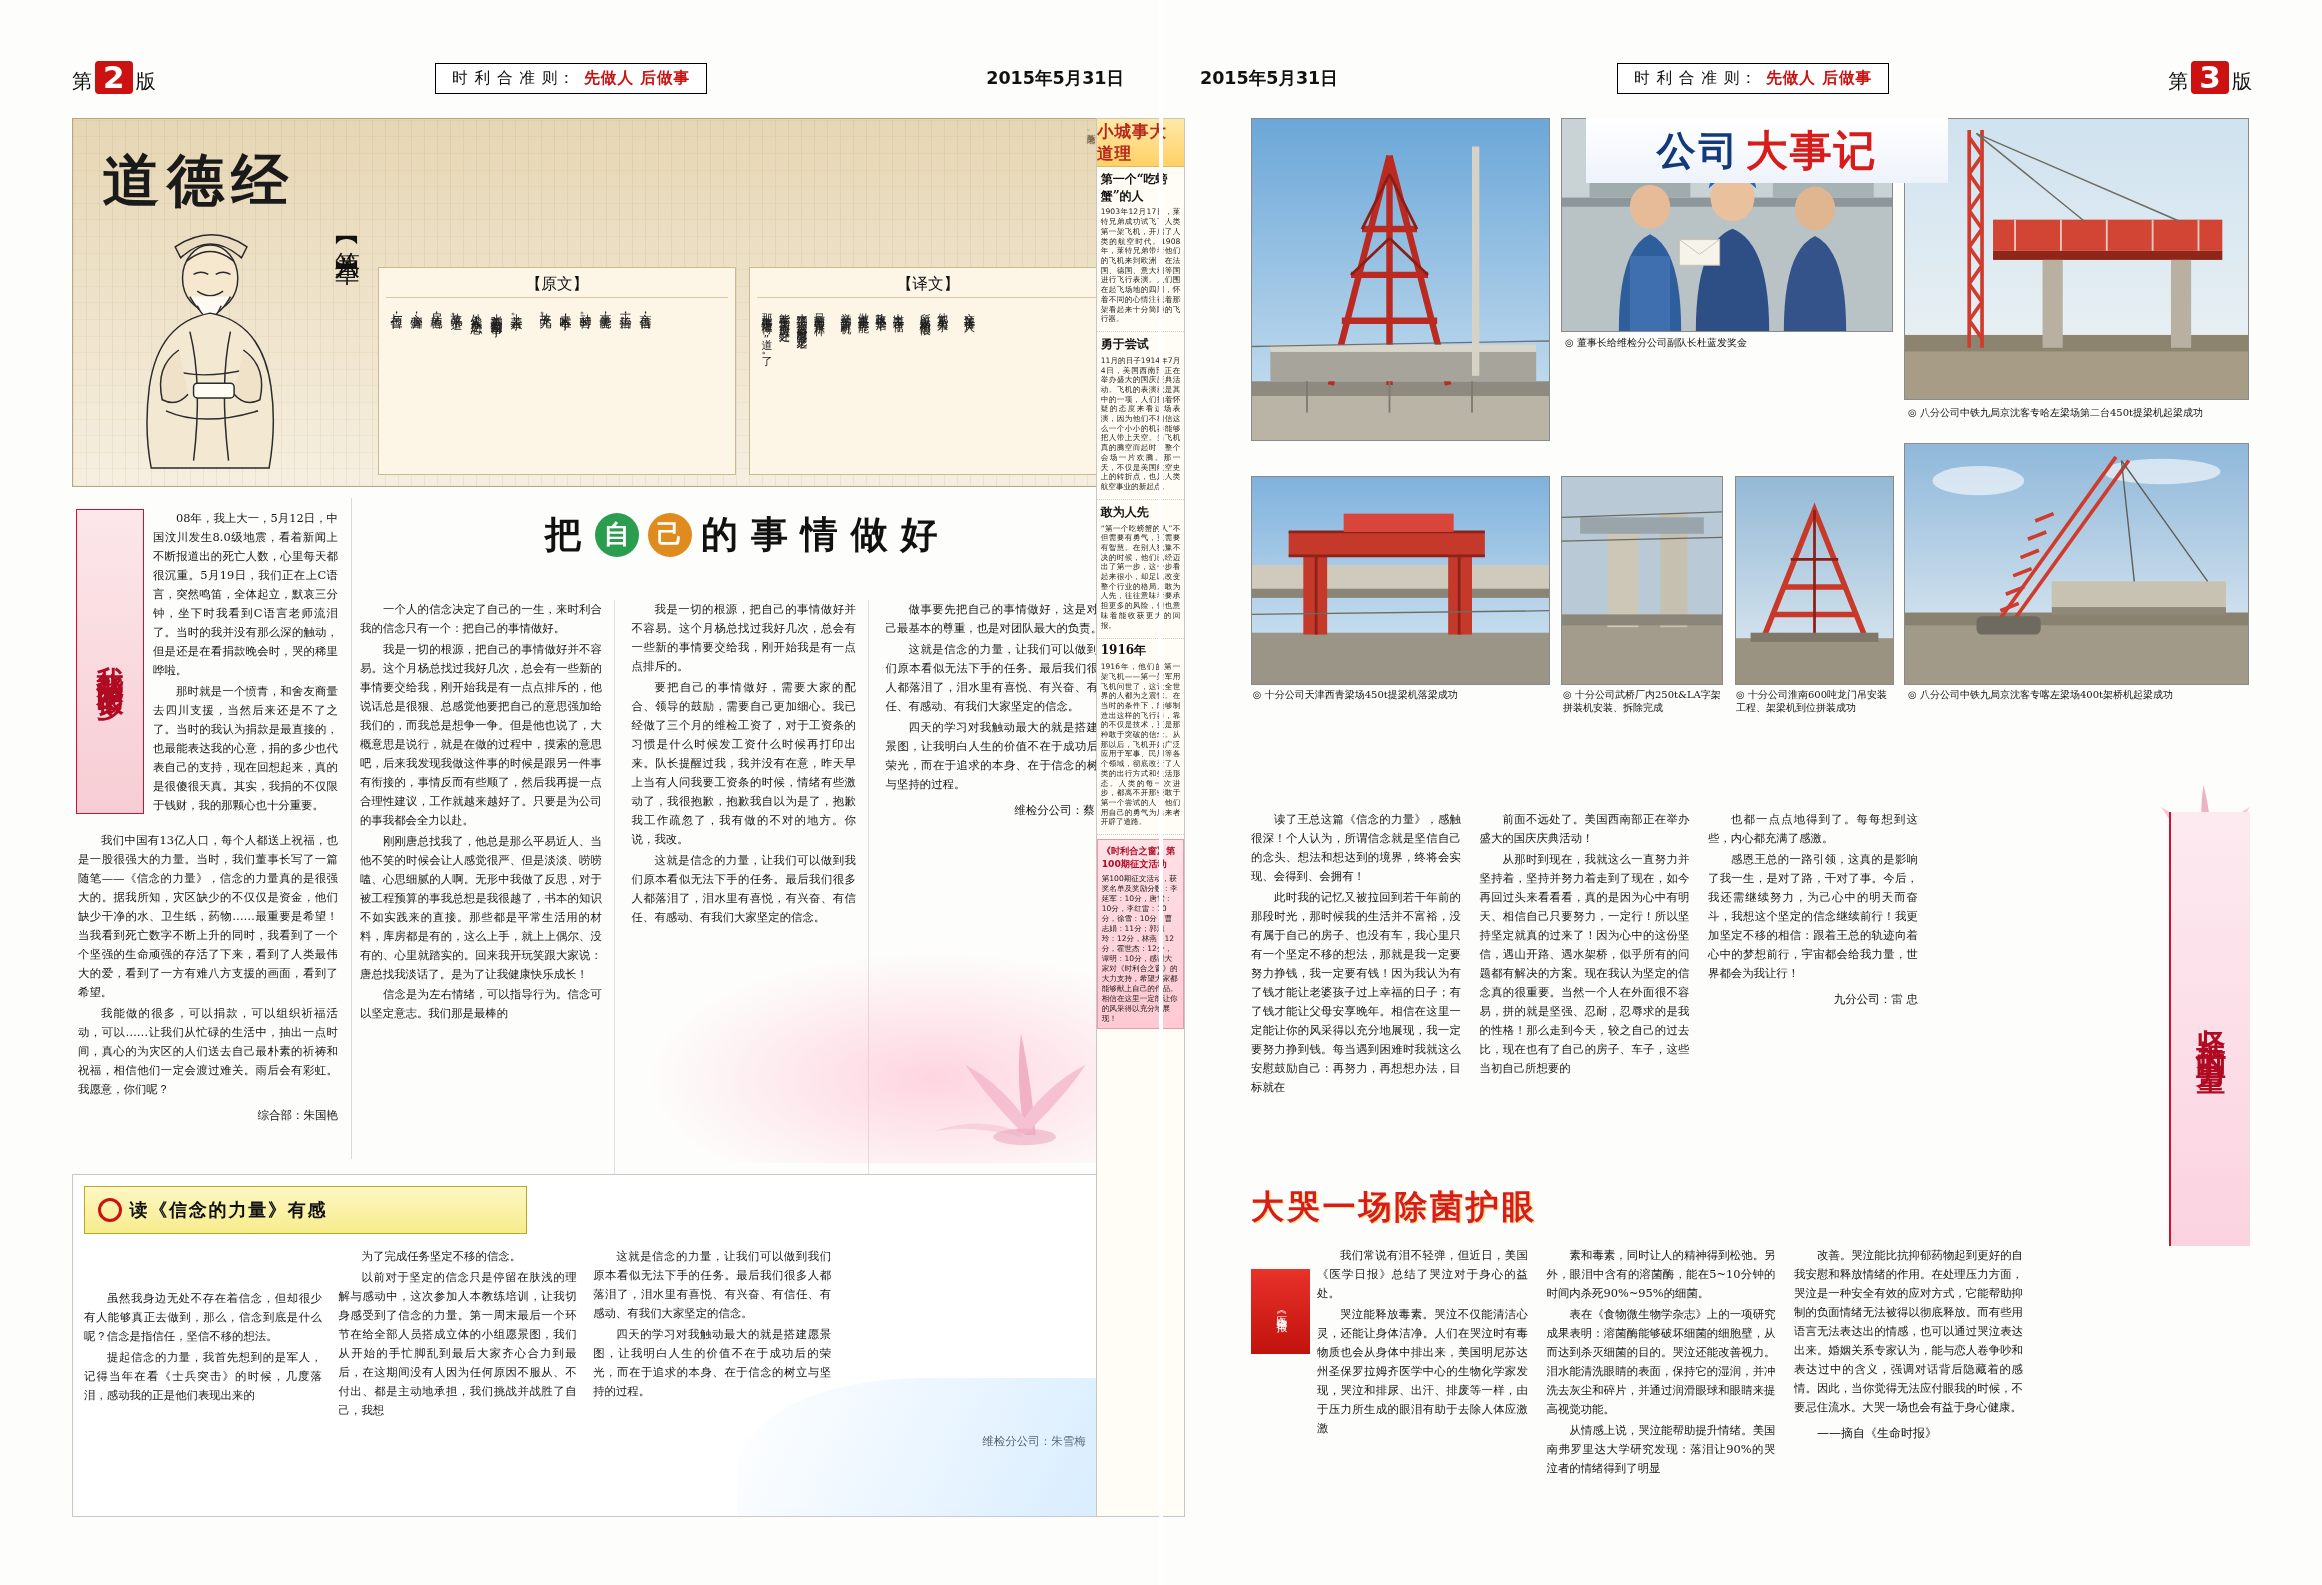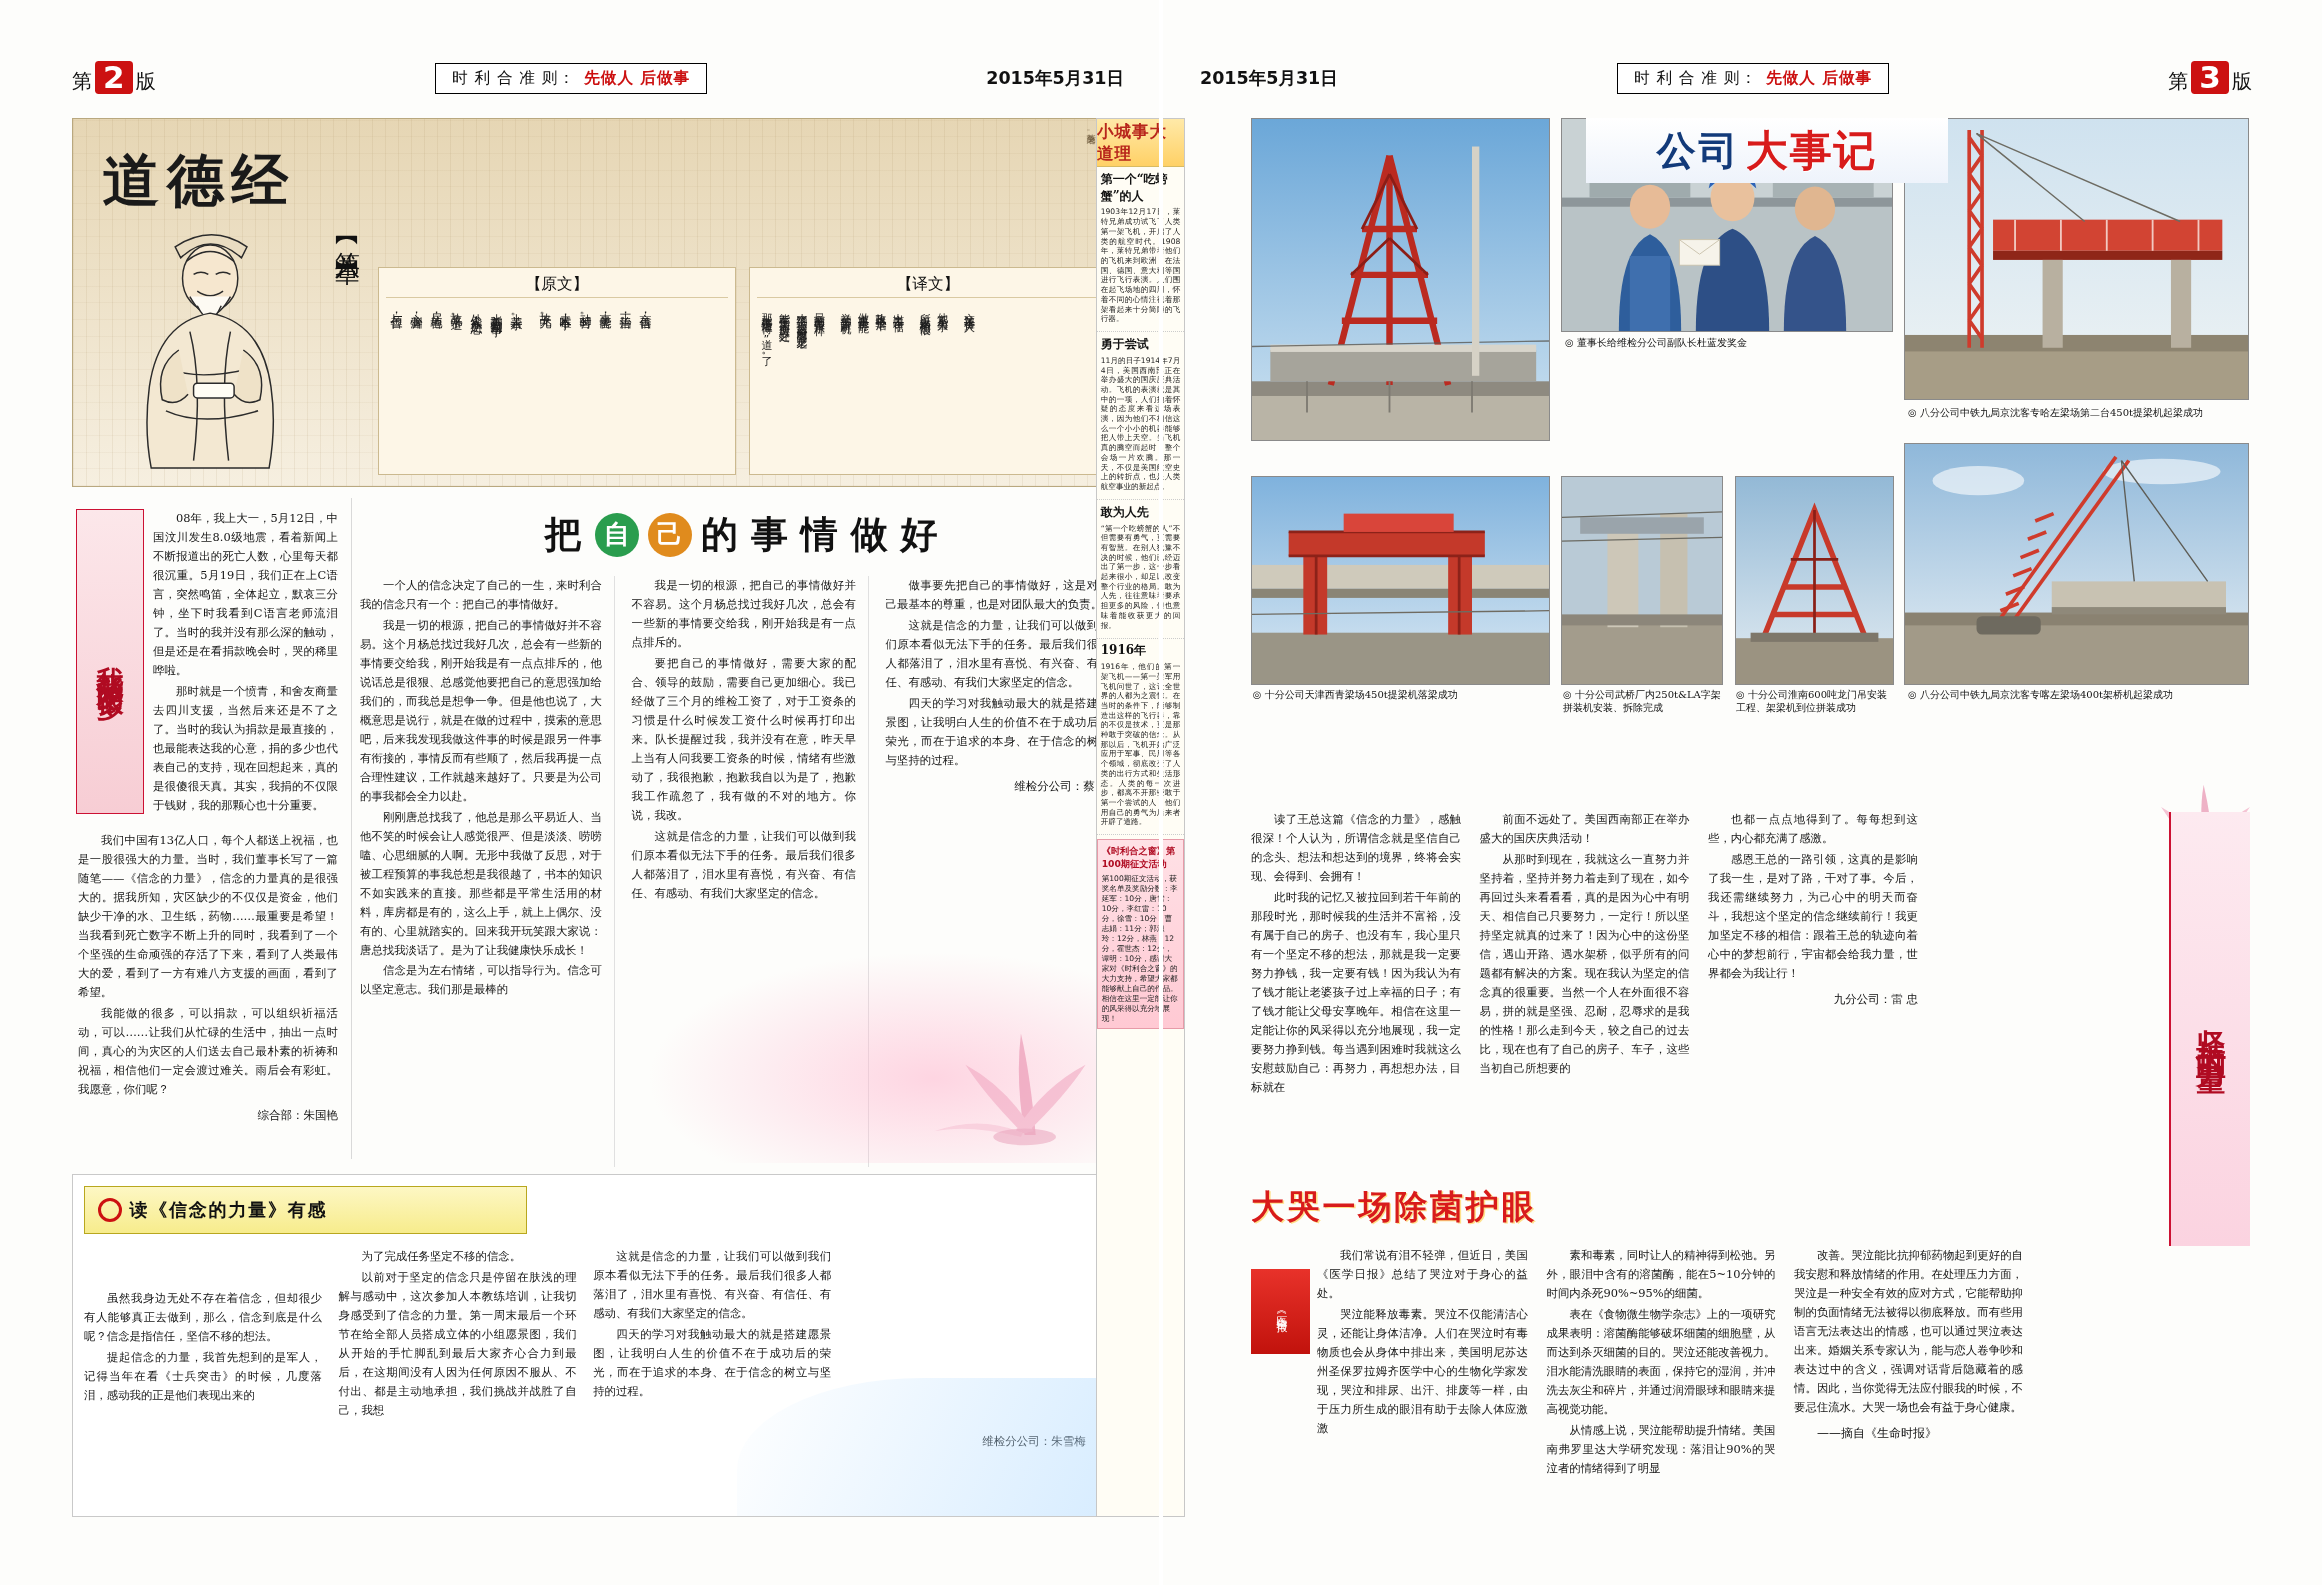--- a/index.html
+++ b/index.html
@@ -129,21 +129,21 @@
   .ft-circle {
     width: 44px; height: 44px; border-radius: 50%;
     display: inline-flex; align-items: center; justify-content: center;
     color: #fff; font-size: 26px; font-weight: bold;
     font-family: "DejaVu Serif", serif;
   }
   .ft-c1 { background: #2a9d4e; }
   .ft-c2 { background: #e08b1d; }
 
   #p2-feature-cols {
-    position: absolute; left: 360px; top: 576px; width: 766px; height: 591px;
+    position: absolute; left: 360px; top: 600px; width: 766px; height: 591px;
     display: flex; gap: 12px;
   }
   #p2-feature-cols .col { width: 242px; }
   #p2-feature-cols .col.sep { border-left: 0.9px solid #e0e0e0; padding-left: 16.6px; }
   #p2-pinkwash {
     position: absolute; left: 646px; top: 951px; width: 480px; height: 212px;
     background: radial-gradient(ellipse at 60% 60%, rgba(255,180,205,.55), rgba(255,220,235,0) 70%);
     pointer-events: none;
   }
   #p2-lotus {

